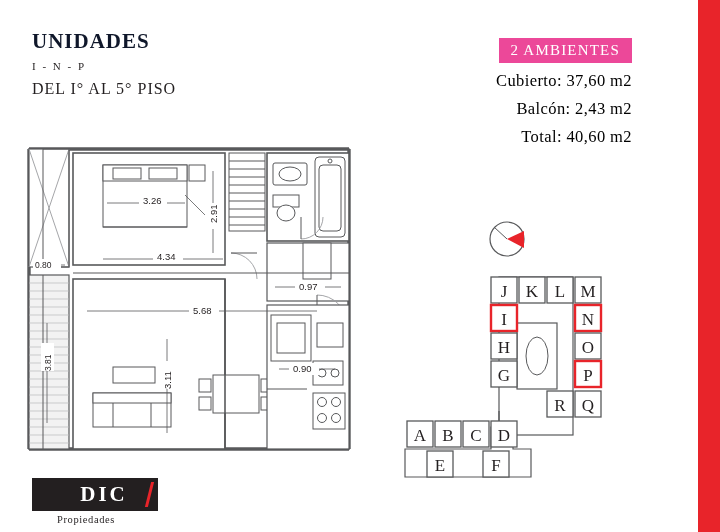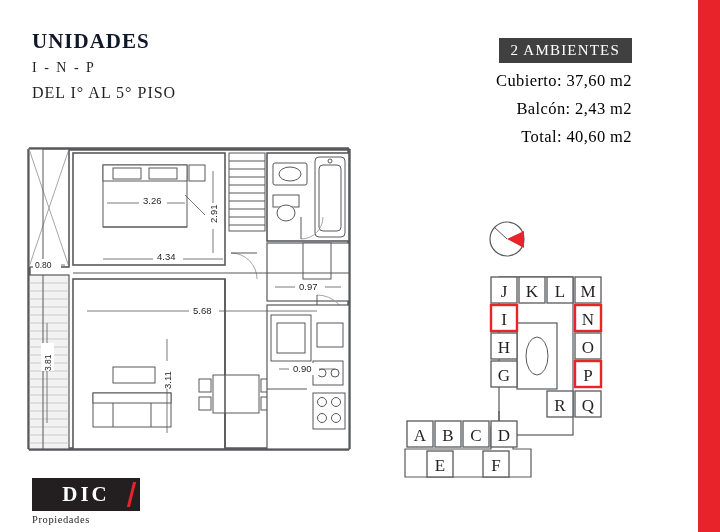--- a/index.html
+++ b/index.html
@@ -40,21 +40,21 @@
   .title-main {
     font-family: "Liberation Serif", serif;
     font-size: 21px;
     font-weight: bold;
     letter-spacing: 1px;
     color: #0f172a;
     line-height: 1.1;
   }
   .title-sub {
     font-family: "Liberation Serif", serif;
-    font-size: 14px;
+    font-size: 11px;
     letter-spacing: 2px;
     color: #231f20;
     margin-top: 7px;
   }
   .title-sub2 {
     font-family: "Liberation Serif", serif;
     font-size: 16px;
     letter-spacing: 1px;
     color: #231f20;
     margin-top: 8px;
@@ -63,21 +63,21 @@
   
   .spec-block {
     position: absolute;
     right: 88px;
     top: 38px;
     text-align: right;
     width: 260px;
   }
   .spec-badge {
     display: inline-block;
-    background: #404040;
+    background: #ec4899;
     color: #ffffff;
     font-family: "Liberation Serif", serif;
     font-size: 15px;
     letter-spacing: 1.2px;
     padding: 4px 12px 4px 12px;
   }
   .spec-line {
     font-family: "Liberation Serif", serif;
     font-size: 16.5px;
     color: #000000;
@@ -116,20 +116,21 @@
   }
   .logo-box {
     width: 108px;
     height: 33px;
     background: #231f20;
     color: #ffffff;
     display: flex;
     align-items: center;
     justify-content: center;
     position: relative;
+    padding-left: 18px;
   }
   .logo-text {
     font-family: "Liberation Serif", serif;
     font-weight: bold;
     font-size: 21px;
     letter-spacing: 3px;
     color: #ffffff;
   }
   .logo-slash {
     position: absolute;
@@ -138,21 +139,21 @@
     width: 3px;
     height: 25px;
     background: #e8242a;
     transform: skewX(-14deg);
   }
   .logo-sub {
     font-family: "Liberation Serif", serif;
     font-size: 10.5px;
     color: #231f20;
     letter-spacing: 0.6px;
-    text-align: left;
+    text-align: center;
     width: 108px;
     margin-top: 3px;
   }
 </style>
 </head>
 <body>
 
 <div id="page">
 
   <div class="red-bar"></div>

